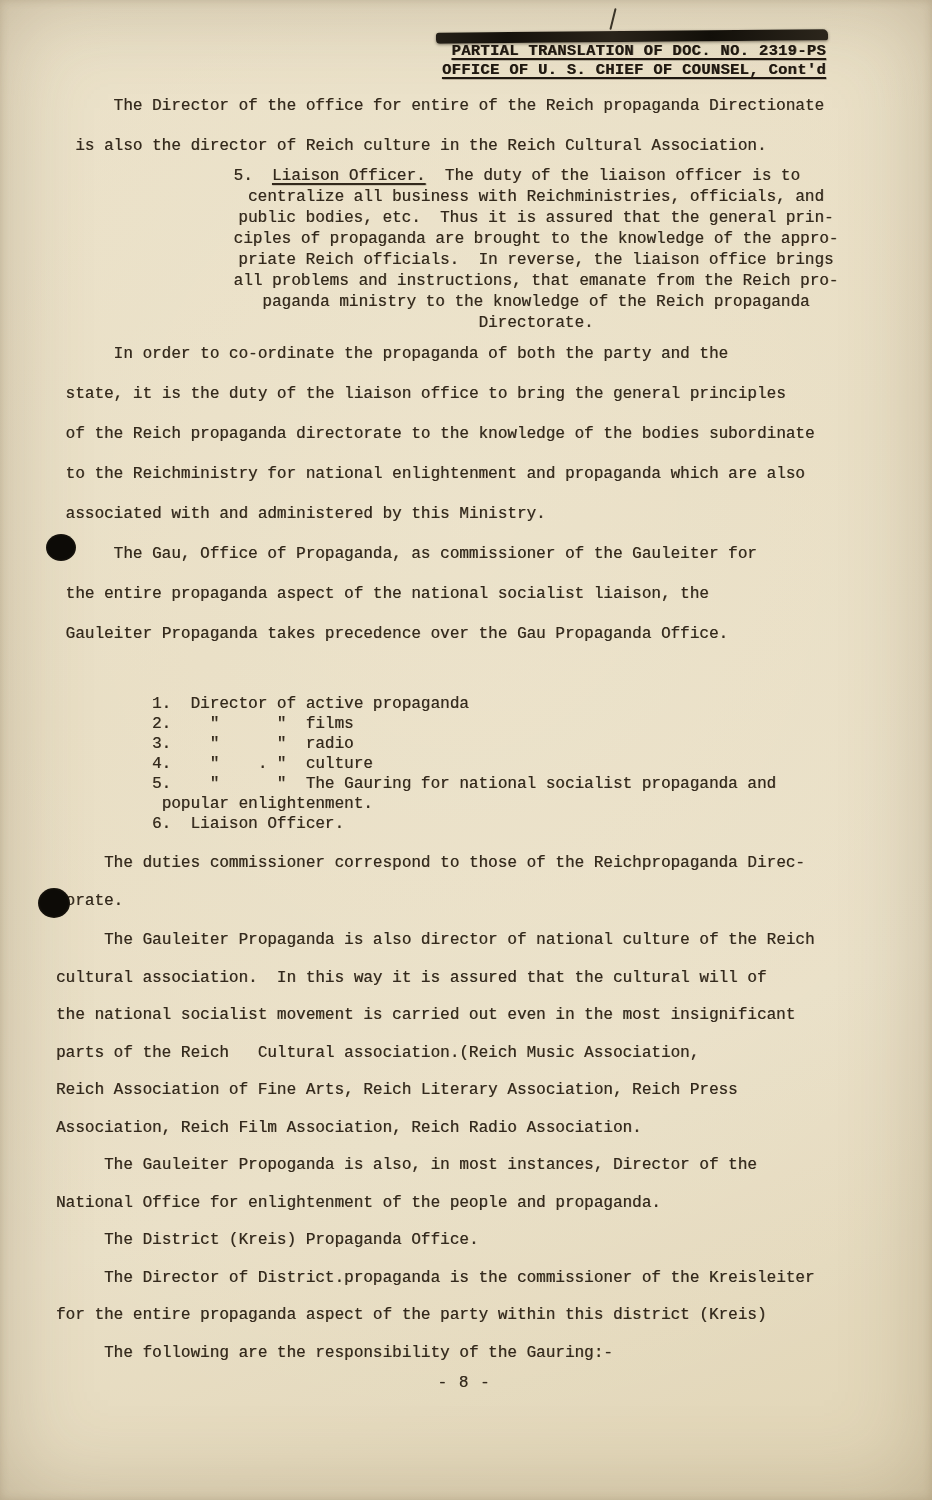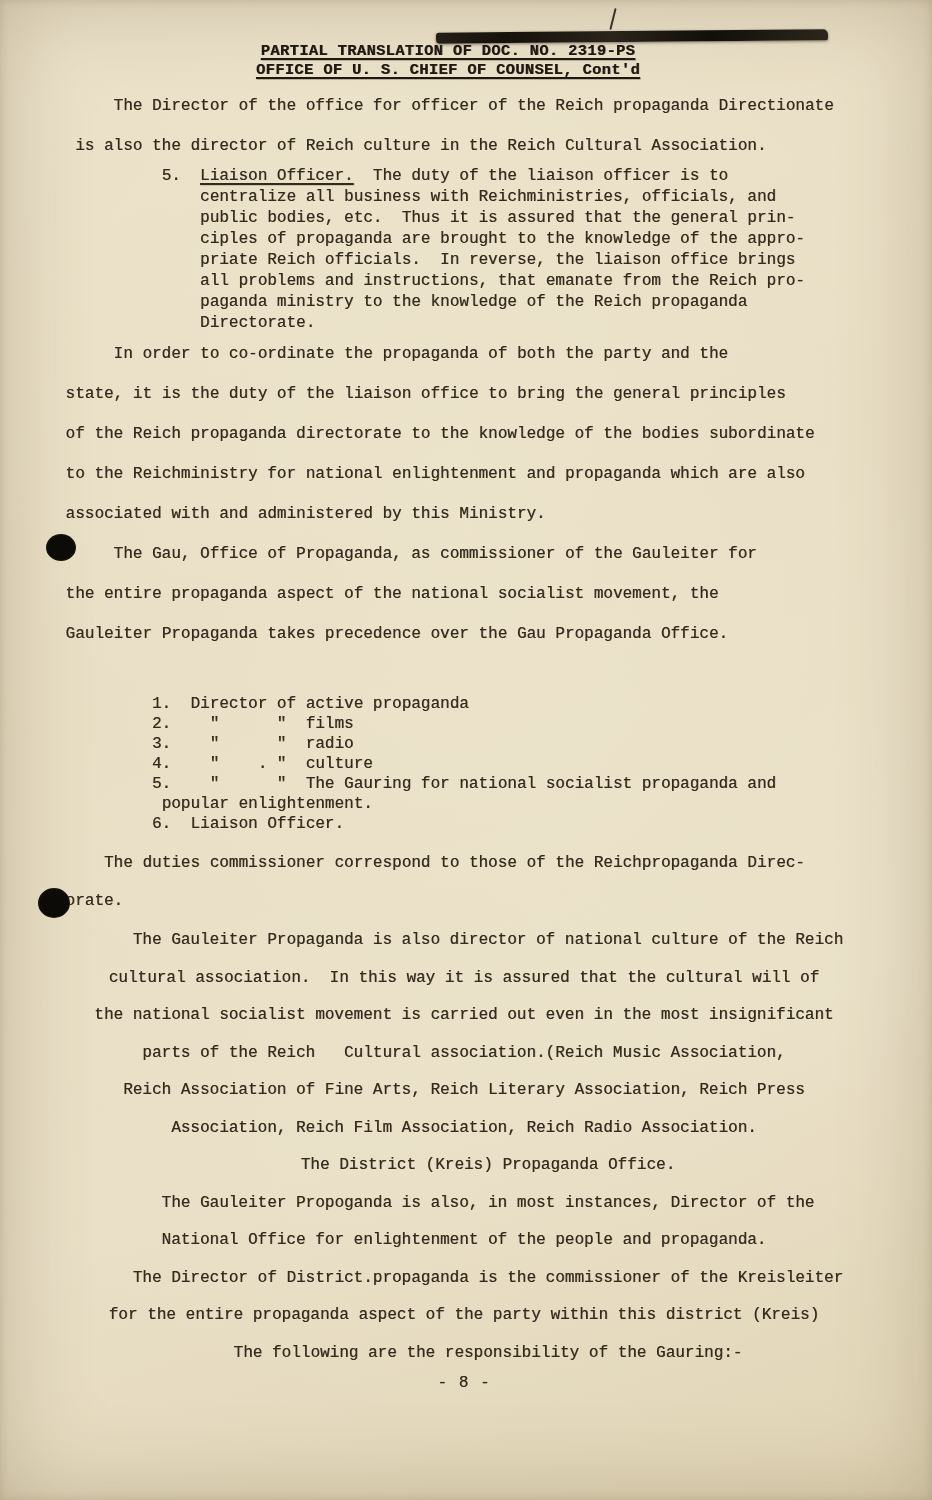--- a/index.html
+++ b/index.html
@@ -26,22 +26,22 @@
   }
 
   .para {
     white-space: pre-wrap;
     font-size: 16px;
     text-shadow: 0.5px 0.3px 0.5px rgba(45,35,22,.55);
     word-break: keep-all;
   }
 
   .doc-header {
-    text-align: center;
-    margin-right: 32px;
+    text-align: right;
+    margin-right: 46px;
     margin-bottom: 6px;
     font-weight: bold;
     font-size: 15.5px;
     line-height: 19px;
     letter-spacing: .3px;
     color: #1f1810;
     text-shadow: 0.6px 0.4px 0.6px rgba(25,18,10,.6);
   }
   .hline {
     text-decoration: underline;
@@ -50,25 +50,25 @@
     white-space: pre;
   }
 
   .u {
     text-decoration: underline;
     text-decoration-thickness: 1.6px;
     text-underline-offset: 3px;
   }
 
   .p-intro   { line-height: 40px; }
-  .item5     { line-height: 21px; }
+  .item5     { line-height: 21px; text-align: center; }
   .ds-a      { line-height: 40px; }
   .list      { line-height: 20px; margin-bottom: 10px; margin-top: 40px; }
   .duties    { line-height: 38px; margin-bottom: 2px; }
-  .ds-b      { line-height: 37.5px; text-align: center; }
+  .ds-b      { line-height: 37.5px; }
 
   .pagenum {
     text-align: center;
     font-size: 16px;
     margin-top: 2px;
     letter-spacing: 1px;
   }
 
   
   .smudge-bar {
@@ -109,40 +109,40 @@
   <div class="hole hole-top"></div>
   <div class="hole hole-bottom"></div>
 
   <div class="content">
 
     <div class="doc-header">
       <div class="hline">PARTIAL TRANSLATION OF DOC. NO. 2319-PS</div>
       <div class="hline">OFFICE OF U. S. CHIEF OF COUNSEL, Cont'd</div>
     </div>
 
-    <div class="para p-intro">      The Director of the office for officer of the Reich propaganda Directionate
+    <div class="para p-intro">      The Director of the office for entire of the Reich propaganda Directionate
   is also the director of Reich culture in the Reich Cultural Association.</div>
 
     <div class="para item5"><span>           5.  </span><span class="u">Liaison Officer.</span><span>  The duty of the liaison officer is to
                centralize all business with Reichministries, officials, and
                public bodies, etc.  Thus it is assured that the general prin-
                ciples of propaganda are brought to the knowledge of the appro-
                priate Reich officials.  In reverse, the liaison office brings
                all problems and instructions, that emanate from the Reich pro-
                paganda ministry to the knowledge of the Reich propaganda
                Directorate.</span></div>
 
     <div class="para ds-a">      In order to co-ordinate the propaganda of both the party and the
  state, it is the duty of the liaison office to bring the general principles
  of the Reich propaganda directorate to the knowledge of the bodies subordinate
  to the Reichministry for national enlightenment and propaganda which are also
  associated with and administered by this Ministry.</div>
 
     <div class="para ds-a">      The Gau, Office of Propaganda, as commissioner of the Gauleiter for
- the entire propaganda aspect of the national socialist movement, the
+ the entire propaganda aspect of the national socialist liaison, the
  Gauleiter Propaganda takes precedence over the Gau Propaganda Office.</div>
 
 
     <div class="para list">          1.  Director of active propaganda
           2.    "      "  films
           3.    "      "  radio
           4.    "    . "  culture
           5.    "      "  The Gauring for national socialist propaganda and
            popular enlightenment.
           6.  Liaison Officer.</div>
@@ -150,24 +150,24 @@
     <div class="para duties">     The duties commissioner correspond to those of the Reichpropaganda Direc-
 Torate.</div>
 
     <div class="para ds-b">     The Gauleiter Propaganda is also director of national culture of the Reich
 cultural association.  In this way it is assured that the cultural will of
 the national socialist movement is carried out even in the most insignificant
 parts of the Reich   Cultural association.(Reich Music Association,
 Reich Association of Fine Arts, Reich Literary Association, Reich Press
 Association, Reich Film Association, Reich Radio Association.</div>
 
-    <div class="para ds-b">     The District (Kreis) Propaganda Office.</div>
-
     <div class="para ds-b">     The Gauleiter Propoganda is also, in most instances, Director of the
 National Office for enlightenment of the people and propaganda.</div>
+
+    <div class="para ds-b">     The District (Kreis) Propaganda Office.</div>
 
     <div class="para ds-b">     The Director of District.propaganda is the commissioner of the Kreisleiter
 for the entire propaganda aspect of the party within this district (Kreis)</div>
 
     <div class="para ds-b">     The following are the responsibility of the Gauring:-</div>
 
     <div class="para pagenum">- 8 -</div>
 
   </div>
 </div>

